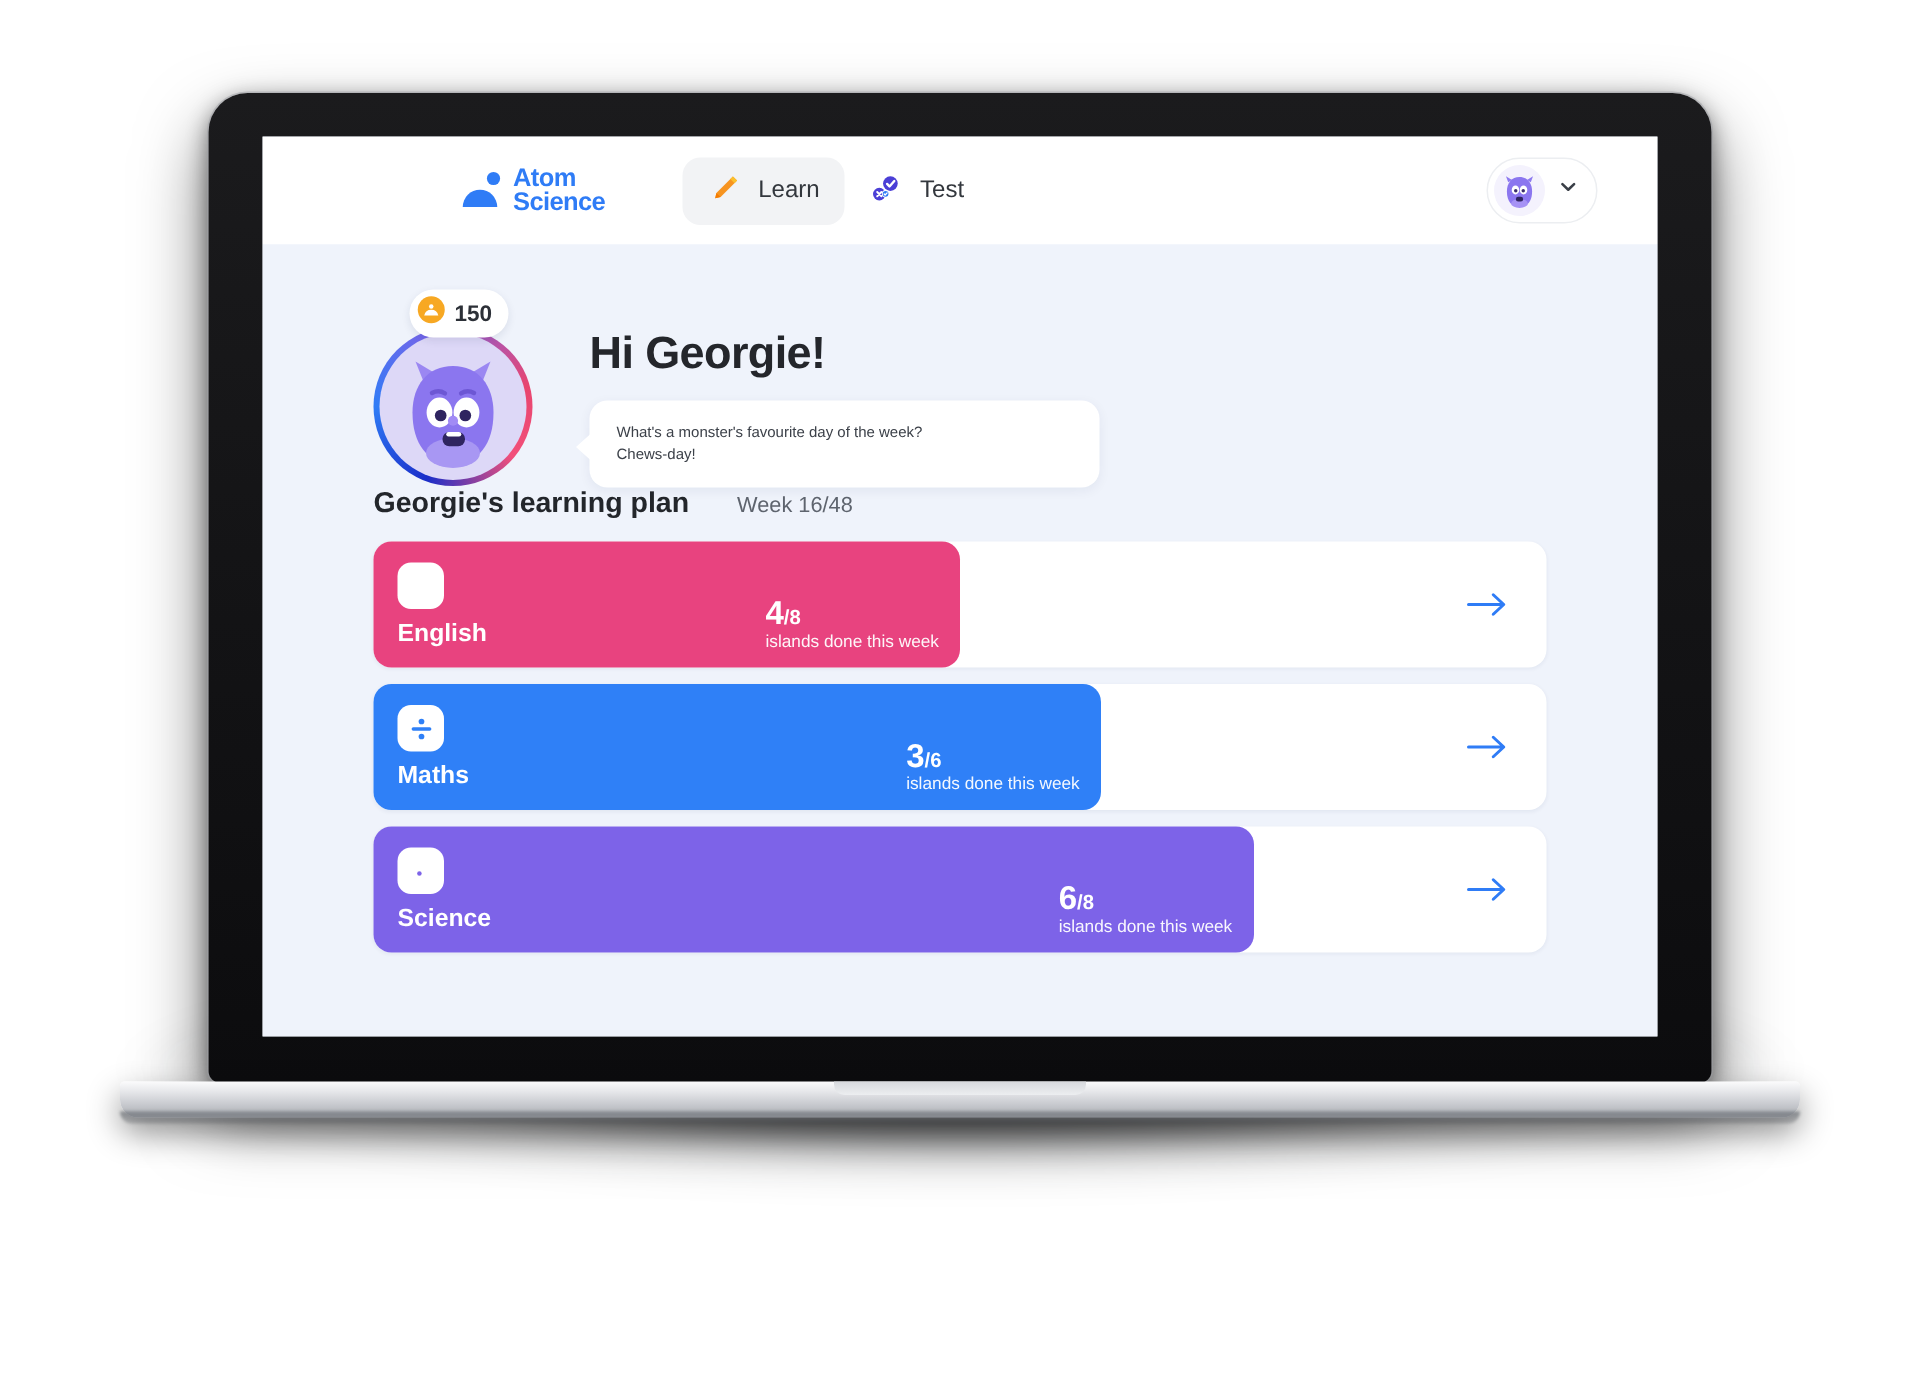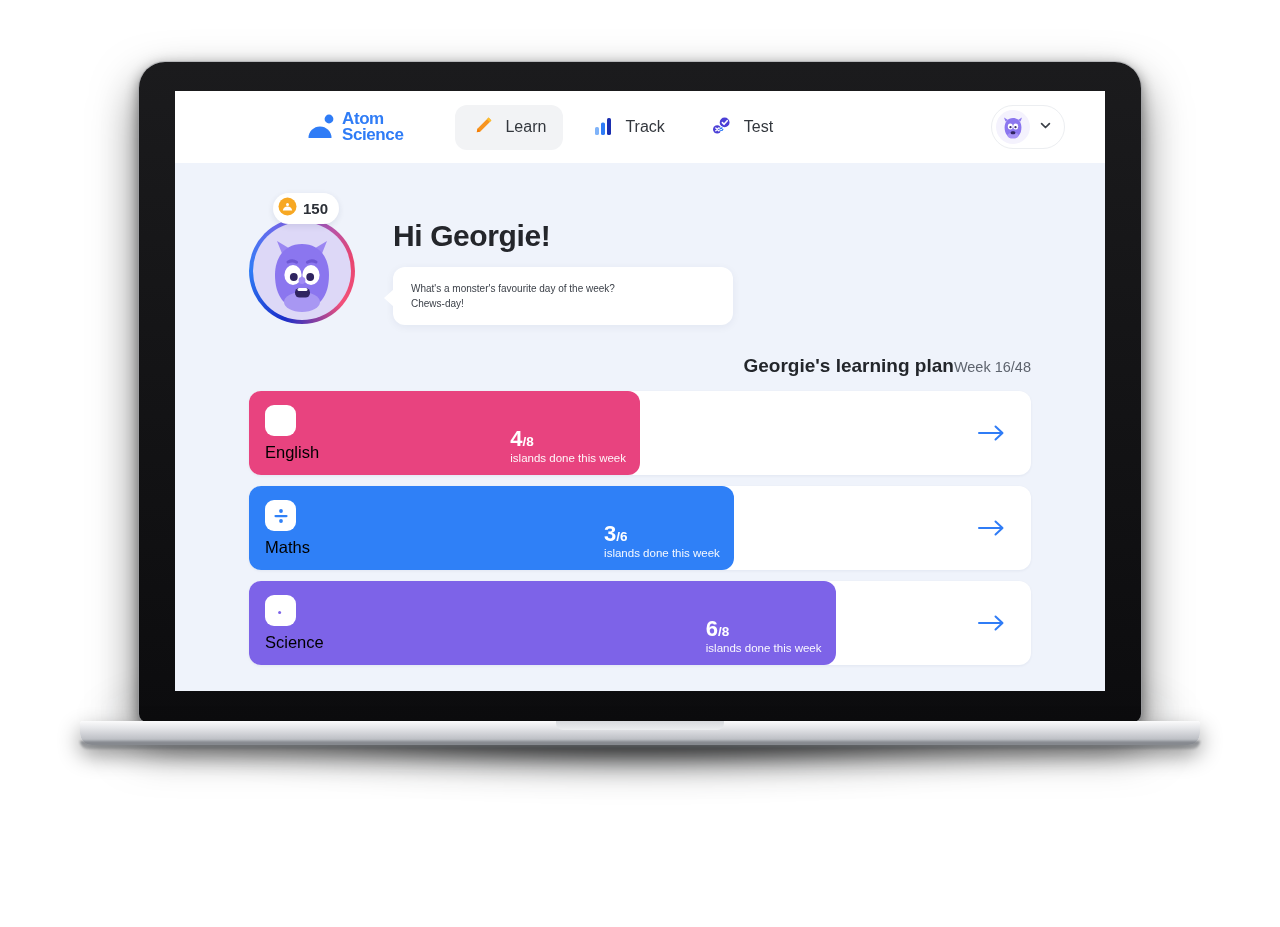--- a/index.html
+++ b/index.html
@@ -125,21 +125,21 @@
   .brand-words span {
     color: #2f7cf6;
     font-weight: 800;
     font-size: 17px;
     letter-spacing: -0.4px;
   }
 
   .nav-tabs {
     display: flex;
     align-items: center;
-    gap: 12px;
+    gap: 0;
     margin-left: 52px;
   }
   .nav-tab {
     display: flex;
     align-items: center;
     gap: 11px;
     padding: 10px 17px;
     border-radius: 12px;
     cursor: pointer;
     background: transparent;
@@ -260,24 +260,24 @@
     border-bottom: 9px solid transparent;
     border-right: 10px solid #fff;
   }
   .joke-line {
     font-size: 10px;
     color: #3c4149;
     line-height: 1.5;
   }
 
   .plan-header {
-    margin-top: 30px;
     display: flex;
     align-items: baseline;
-    justify-content: flex-end;
+    justify-content: flex-start;
+    gap: 32px;
   }
   .plan-title {
     font-size: 19px;
     font-weight: 700;
     color: #23262b;
   }
   .plan-week {
     font-size: 14.5px;
     color: #5e646e;
   }
@@ -312,23 +312,23 @@
     background: #fff;
     border-radius: 9px;
     display: flex;
     align-items: center;
     justify-content: center;
   }
   .subject-name {
     position: absolute;
     left: 16px;
     bottom: 13px;
-    color: #000000;
+    color: #ffffff;
     font-size: 16.5px;
-    font-weight: 400;
+    font-weight: 700;
   }
   .subject-stats {
     position: absolute;
     right: 14px;
     bottom: 11px;
     text-align: left;
     color: #fff;
     margin-left: 48px;
   }
   .stat-count {
@@ -389,30 +389,20 @@
           <span>
             <svg width="22" height="22" viewBox="0 0 22 22">
               <path d="M16.6 2.6l2.8 2.8-11 11-3.6.8.8-3.6z" fill="#f79420"></path>
               <path d="M16.6 2.6l2.8 2.8-1.7 1.7-2.8-2.8z" fill="#fbc02d"></path>
               <path d="M5.6 13.6l-.8 3.6 3.6-.8z" fill="#f57c00"></path>
             </svg>
           </span>
           <span class="tab-label">Learn</span>
         </button>
 
-        <button class="nav-tab">
-          <span>
-            <svg width="22" height="22" viewBox="0 0 22 22">
-              <rect x="3" y="12" width="4" height="8" rx="1.6" fill="#7fb3f9"></rect>
-              <rect x="9" y="7.5" width="4" height="12.5" rx="1.6" fill="#2f7cf6"></rect>
-              <rect x="15" y="3" width="4" height="17" rx="1.6" fill="#1b2fb0"></rect>
-            </svg>
-          </span>
-          <span class="tab-label">Track</span>
-        </button>
 
         <button class="nav-tab">
           <span>
             <svg width="22" height="22" viewBox="0 0 22 22">
               <circle cx="6.2" cy="14.4" r="4.2" fill="#4b3fd6"></circle>
               <path d="M4.8 13l2.8 2.8M7.6 13l-2.8 2.8" stroke="#fff" stroke-width="1.3" stroke-linecap="round"></path>
               <circle cx="13.6" cy="7.4" r="5.6" fill="#fff"></circle>
               <circle cx="13.6" cy="7.4" r="4.9" fill="#4b3fd6"></circle>
               <path d="M11.4 7.6l1.6 1.7 3.2-3.6" stroke="#fff" stroke-width="1.6" fill="none" stroke-linecap="round" stroke-linejoin="round"></path>
               <circle cx="10.4" cy="14.2" r="2.5" fill="#fff"></circle>

